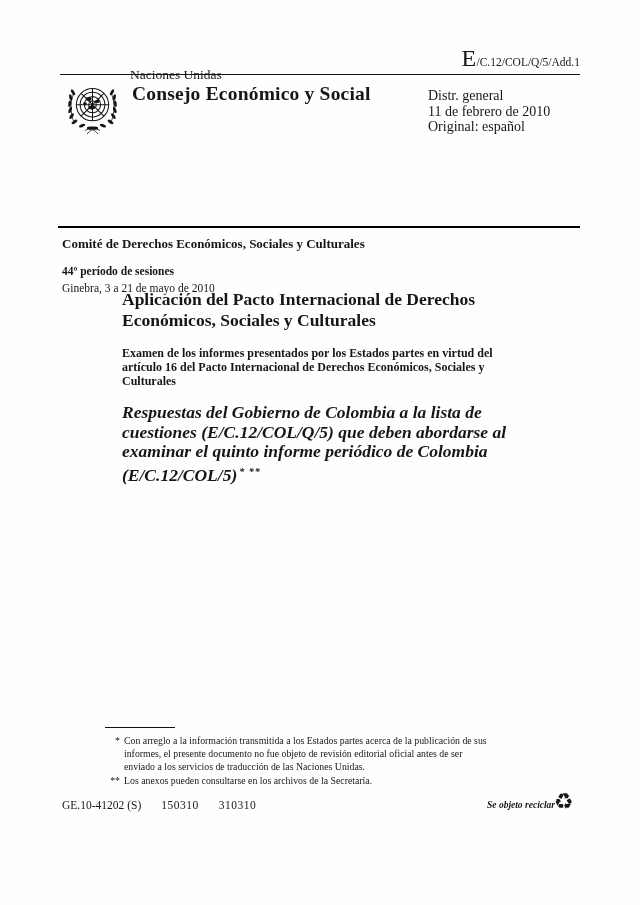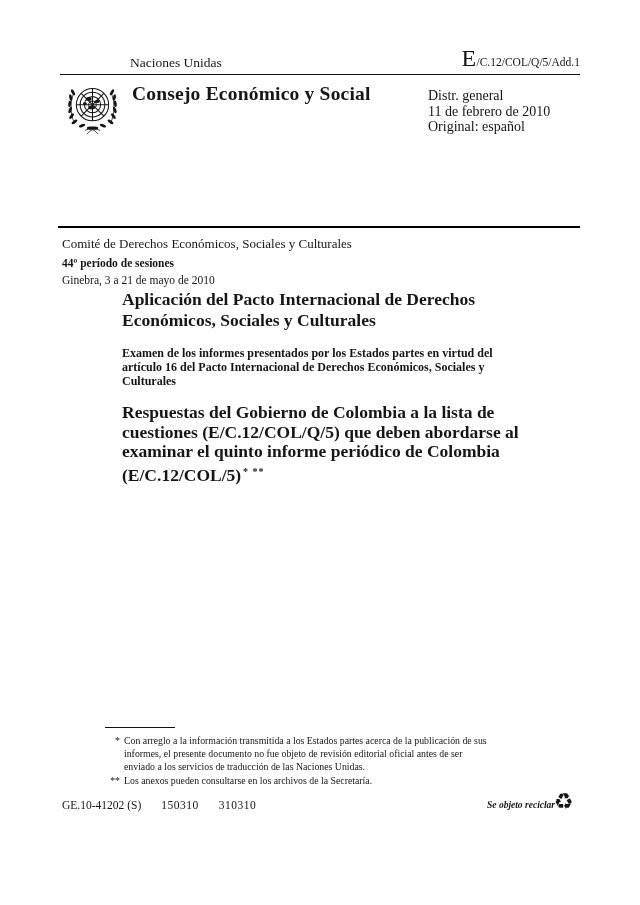--- a/index.html
+++ b/index.html
@@ -2,38 +2,38 @@
 <html><head>
 <meta charset="utf-8">
 <style>
   html,body{margin:0;padding:0;background:#fbfbfb;}
   .page{
     position:relative;width:640px;height:905px;background:#fefefe;
     font-family:"Liberation Serif", serif;color:#161616;overflow:hidden;
   }
   .abs{position:absolute;}
   
-  .kicker{left:130px;top:55px;font-size:13.5px;}
+  .kicker{left:130px;top:67px;font-size:13.5px;}
   .docsym{left:430px;top:45px;width:150px;display:flex;align-items:baseline;justify-content:flex-end;}
   .docsym .big{font-size:24px;line-height:26px;letter-spacing:.3px;}
   .docsym .rest{font-size:11.5px;}
   .topline{left:60px;top:74px;width:520px;border-top:1.3px solid #141414;height:0;}
   .emblem{left:64px;top:80px;width:57px;height:57px;}
   .council{left:132px;top:83px;font-size:19.5px;font-weight:bold;letter-spacing:.2px;}
   .distr-block{left:428px;top:88px;font-size:14px;line-height:15.5px;}
   .thickline{left:58px;top:226px;width:522px;border-top:2.6px solid #000;height:0;}
   
   .session{left:62px;top:237px;line-height:13.5px;}
-  .committee{font-size:13px;font-weight:normal;margin-bottom:6px;}
+  .committee{font-size:13px;font-weight:bold;margin-bottom:14px;}
   .sessnum{font-size:11.5px;font-weight:bold;margin-bottom:4px;}
   .venue{font-size:11.5px;}
   
   .title1{left:122px;top:289px;width:402px;font-size:17.5px;font-weight:bold;line-height:21px;}
   .subtitle{left:122px;top:346px;width:396px;font-size:12px;font-weight:bold;line-height:14px;}
-  .title2{left:122px;top:403px;width:402px;font-size:17.5px;font-weight:bold;line-height:19.5px;}
+  .title2{left:122px;top:403px;width:402px;font-size:17.5px;font-weight:bold;line-height:19.5px;font-style:italic;}
   .title2 sup{font-size:10px;font-weight:bold;vertical-align:6px;letter-spacing:1px;margin-left:2px;}
   .recvdate{left:122px;top:491px;width:398px;text-align:right;font-size:11.5px;}
   
   .fnline{left:105px;top:727px;width:70px;border-top:1px solid #111;height:0;}
   .footnotes{left:104px;top:734px;width:388px;font-size:9.8px;line-height:13.2px;}
   .fn{position:relative;padding-left:20px;}
   .fn .mark{position:absolute;left:0;width:16px;text-align:right;}
   
   .jobline{left:62px;top:799px;font-size:11.5px;}
   .jobline .num{margin-left:20px;letter-spacing:.5px;}

